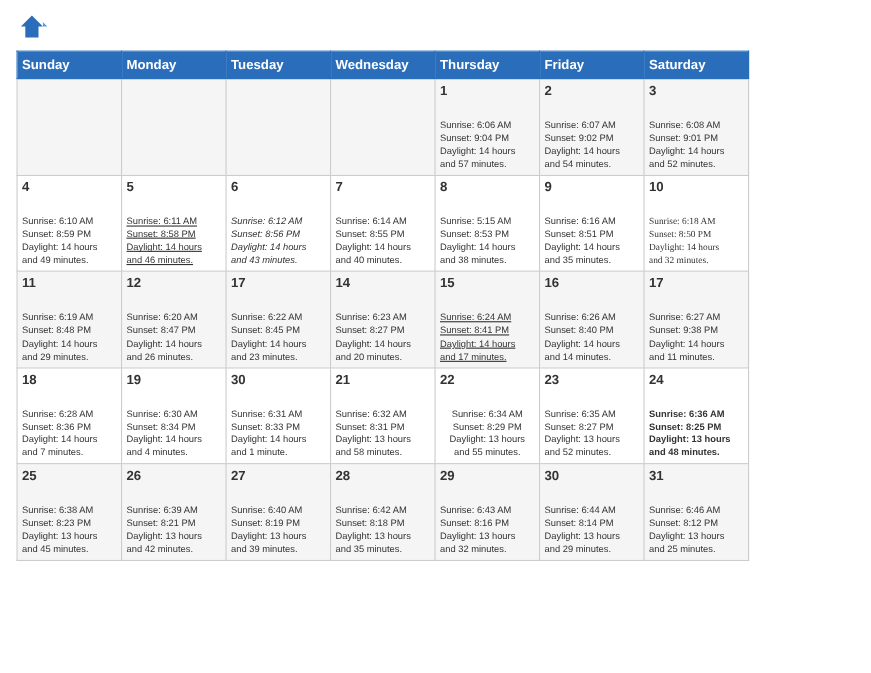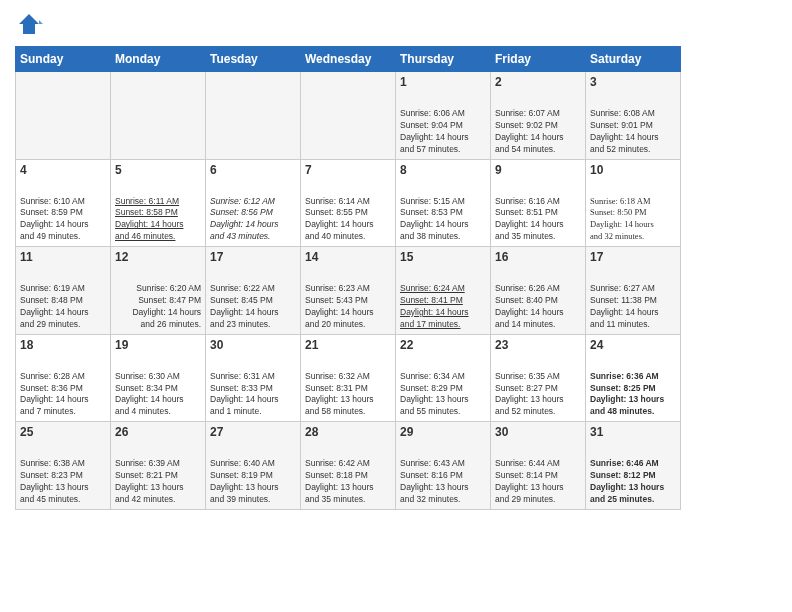--- a/index.html
+++ b/index.html
@@ -211,57 +211,57 @@
         <tr>
           <td>
             <span class="day-number">11</span>
             <div class="day-info" style="white-space: pre-line;">Sunrise: 6:19 AM
 Sunset: 8:48 PM
 Daylight: 14 hours
 and 29 minutes.</div>
           </td>
           <td>
             <span class="day-number">12</span>
-            <div class="day-info" style="white-space: pre-line; text-align: right;">Sunrise: 6:20 AM
+            <div class="day-info" style="white-space: pre-line;">Sunrise: 6:20 AM
 Sunset: 8:47 PM
 Daylight: 14 hours
 and 26 minutes.</div>
           </td>
           <td>
             <span class="day-number">17</span>
             <div class="day-info" style="white-space: pre-line;">Sunrise: 6:22 AM
 Sunset: 8:45 PM
 Daylight: 14 hours
 and 23 minutes.</div>
           </td>
           <td>
             <span class="day-number">14</span>
             <div class="day-info" style="white-space: pre-line;">Sunrise: 6:23 AM
-Sunset: 5:43 PM
+Sunset: 8:27 PM
 Daylight: 14 hours
 and 20 minutes.</div>
           </td>
           <td>
             <span class="day-number">15</span>
             <div class="day-info" style="white-space: pre-line; text-decoration: underline;">Sunrise: 6:24 AM
 Sunset: 8:41 PM
 Daylight: 14 hours
 and 17 minutes.</div>
           </td>
           <td>
             <span class="day-number">16</span>
             <div class="day-info" style="white-space: pre-line;">Sunrise: 6:26 AM
 Sunset: 8:40 PM
 Daylight: 14 hours
 and 14 minutes.</div>
           </td>
           <td>
             <span class="day-number">17</span>
             <div class="day-info" style="white-space: pre-line;">Sunrise: 6:27 AM
-Sunset: 11:38 PM
+Sunset: 9:38 PM
 Daylight: 14 hours
 and 11 minutes.</div>
           </td>
         </tr>
         <tr>
           <td>
             <span class="day-number">18</span>
             <div class="day-info" style="white-space: pre-line;">Sunrise: 6:28 AM
 Sunset: 8:36 PM
 Daylight: 14 hours
@@ -283,21 +283,21 @@
           </td>
           <td>
             <span class="day-number">21</span>
             <div class="day-info" style="white-space: pre-line;">Sunrise: 6:32 AM
 Sunset: 8:31 PM
 Daylight: 13 hours
 and 58 minutes.</div>
           </td>
           <td>
             <span class="day-number">22</span>
-            <div class="day-info" style="white-space: pre-line;">Sunrise: 6:34 AM
+            <div class="day-info" style="white-space: pre-line; text-align: center;">Sunrise: 6:34 AM
 Sunset: 8:29 PM
 Daylight: 13 hours
 and 55 minutes.</div>
           </td>
           <td>
             <span class="day-number">23</span>
             <div class="day-info" style="white-space: pre-line;">Sunrise: 6:35 AM
 Sunset: 8:27 PM
 Daylight: 13 hours
 and 52 minutes.</div>
@@ -348,21 +348,21 @@
           </td>
           <td>
             <span class="day-number">30</span>
             <div class="day-info" style="white-space: pre-line;">Sunrise: 6:44 AM
 Sunset: 8:14 PM
 Daylight: 13 hours
 and 29 minutes.</div>
           </td>
           <td>
             <span class="day-number">31</span>
-            <div class="day-info" style="white-space: pre-line; font-weight: bold;">Sunrise: 6:46 AM
+            <div class="day-info" style="white-space: pre-line;">Sunrise: 6:46 AM
 Sunset: 8:12 PM
 Daylight: 13 hours
 and 25 minutes.</div>
           </td>
         </tr>
       </tbody>
   </table>
 </div>
 
 </body></html>

